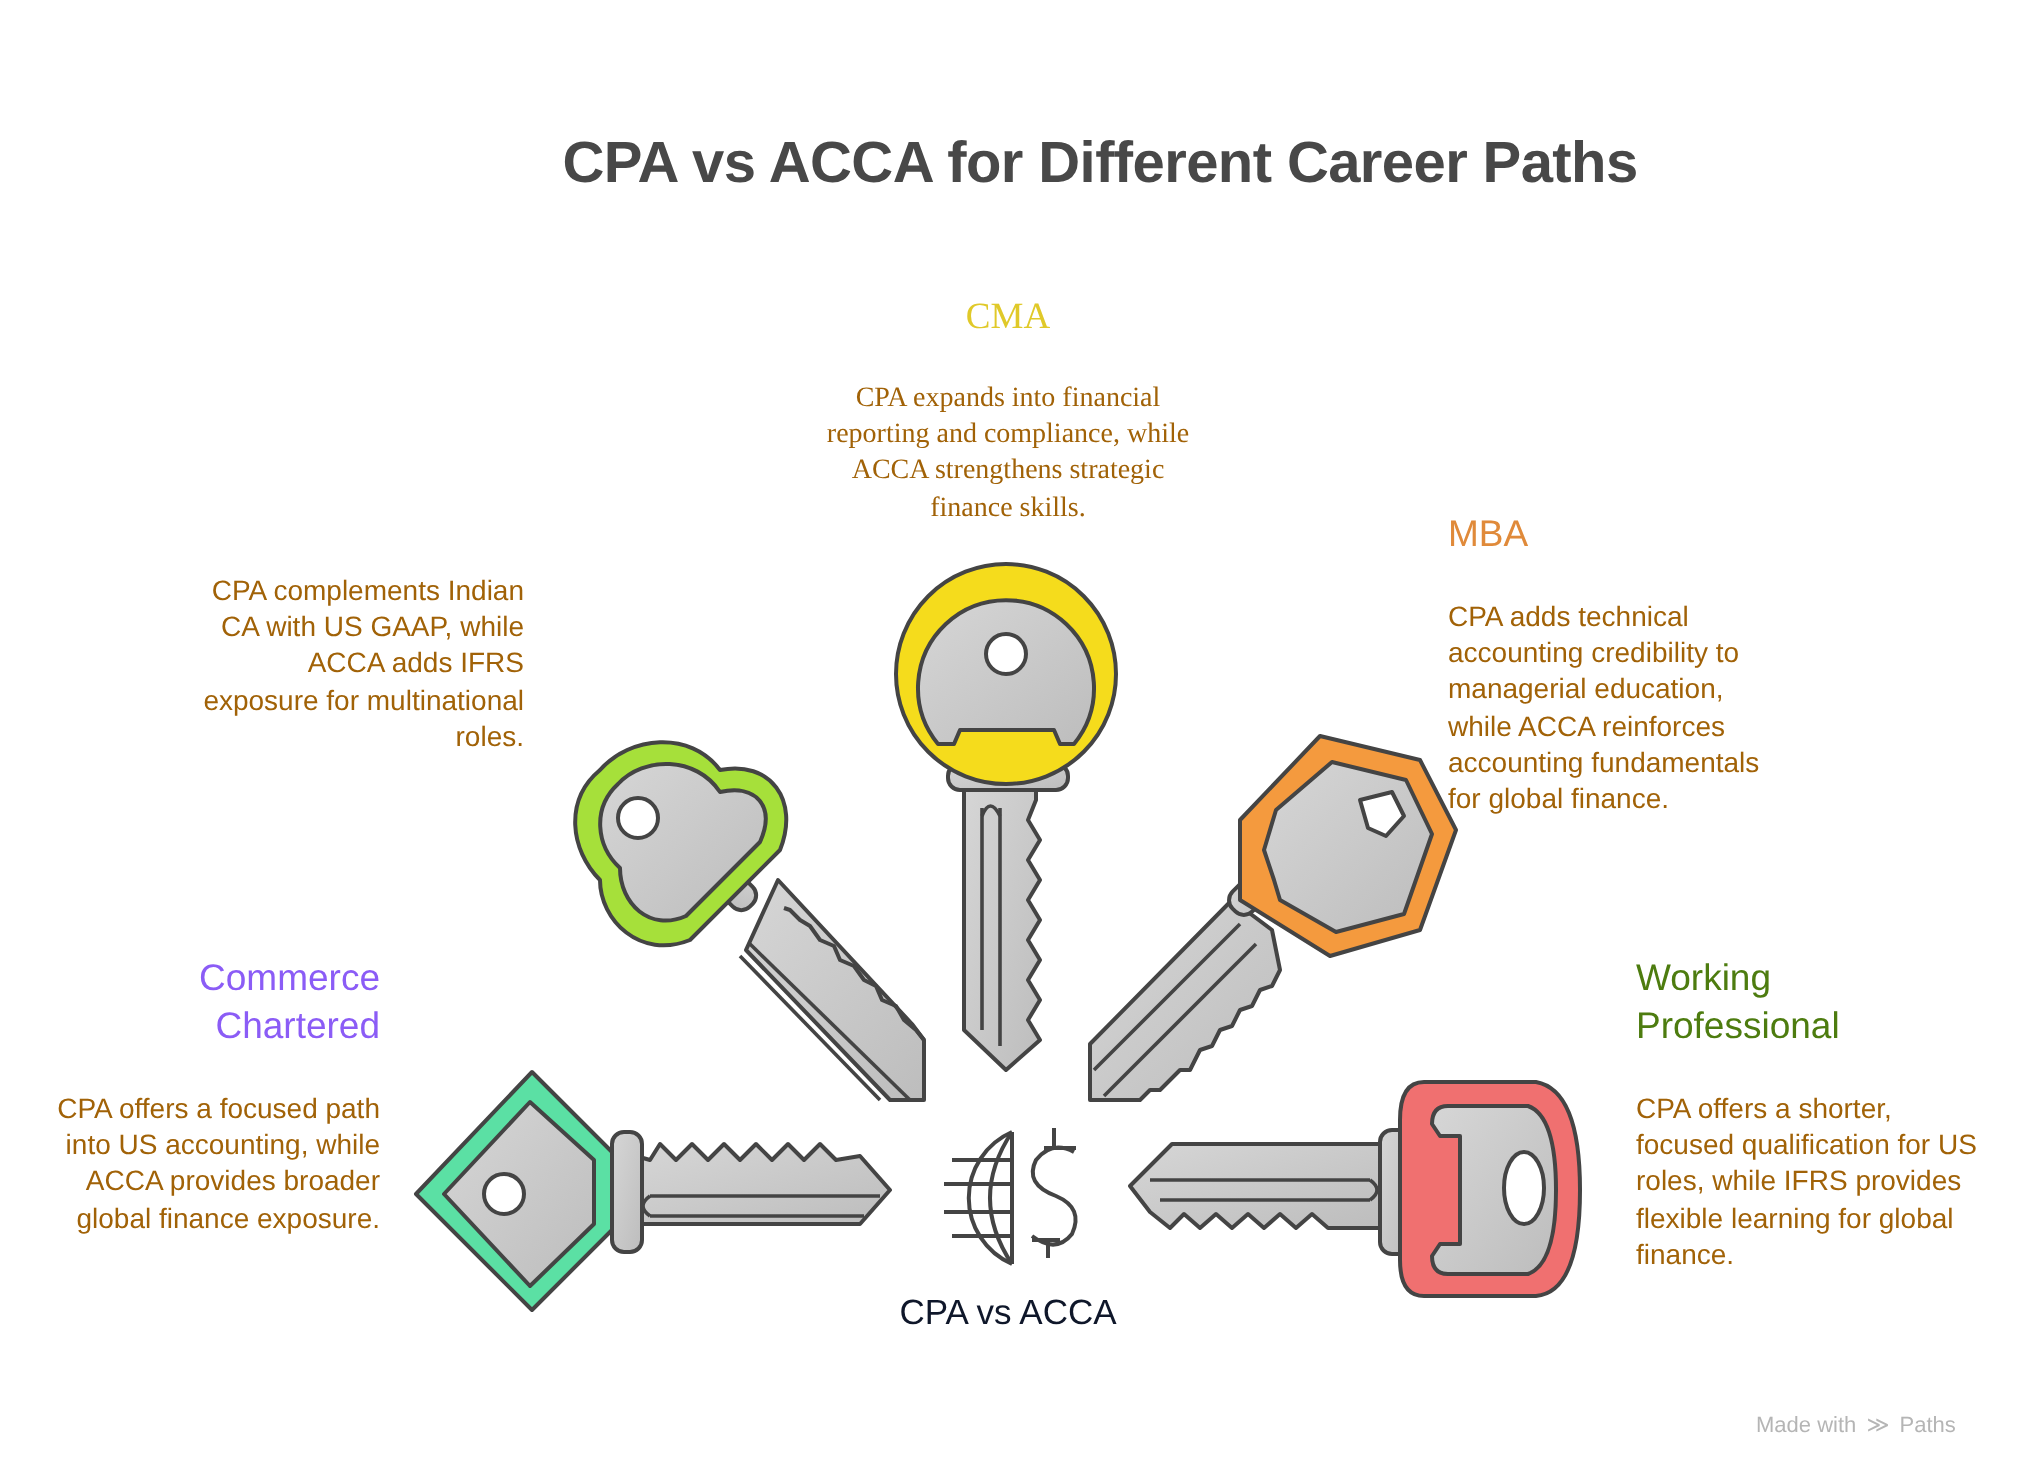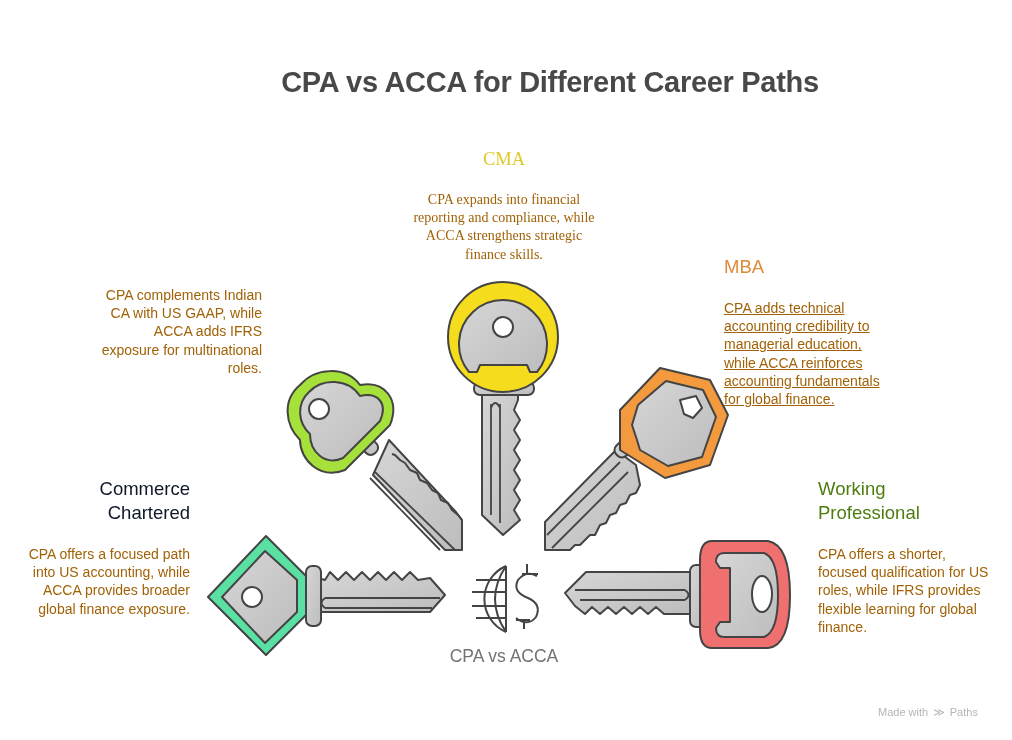--- a/index.html
+++ b/index.html
@@ -10,45 +10,45 @@
   .blk .bd { font-size: 14px; line-height: 18.2px; color: #a16207; margin-top: 20px; }
   .right-align { text-align: right; }
   .center-align { text-align: center; }
   .left-align { text-align: left; }
   #cma { left: 404px; top: 147px; width: 200px; font-family: Liberation Serif, serif; }
   #ca { left: 60px; top: 266px; width: 202px; }
   #mba { left: 724px; top: 255px; width: 190px; }
   #cg { left: 20px; top: 477px; width: 170px; }
   #wp { left: 818px; top: 477px; width: 180px; }
   svg.art { position: absolute; left: 0; top: 0; }
-  .center-label { position: absolute; left: 404px; width: 200px; top: 646px; text-align: center; font-size: 17.5px; color: #737373; }
+  .center-label { position: absolute; left: 404px; width: 200px; top: 646px; text-align: center; font-size: 17.5px; color: #0f172a; }
   .footer { position: absolute; left: 878px; top: 706px; font-size: 11px; color: #b5b5b5; }
   .footer .logo { display: inline-block; margin: 0 2px; }
 </style>
 </head>
 <body>
 
 <div class="title">CPA vs ACCA for Different Career Paths</div>
 
 <div class="blk center-align" id="cma">
   <div class="hd" style="color:#e0c929;">CMA</div>
   <div class="bd">CPA expands into financial reporting and compliance, while ACCA strengthens strategic finance skills.</div>
 </div>
 
 <div class="blk right-align" id="ca">
   <div class="bd" style="padding-left:36px;">CPA complements Indian CA with US GAAP, while ACCA adds IFRS exposure for multinational roles.</div>
 </div>
 
 <div class="blk left-align" id="mba">
   <div class="hd" style="color:#e08a3a;">MBA</div>
-  <div class="bd" style="width:170px;text-decoration:underline;">CPA adds technical accounting credibility to managerial education, while ACCA reinforces accounting fundamentals for global finance.</div>
+  <div class="bd" style="width:170px;">CPA adds technical accounting credibility to managerial education, while ACCA reinforces accounting fundamentals for global finance.</div>
 </div>
 
 <div class="blk right-align" id="cg">
-  <div class="hd" style="color:#0f172a;">
+  <div class="hd" style="color:#8b5cf6;">
     <div>Commerce</div>
     <div>Chartered</div>
   </div>
   <div class="bd">CPA offers a focused path into US accounting, while ACCA provides broader global finance exposure.</div>
 </div>
 
 <div class="blk left-align" id="wp">
   <div class="hd" style="color:#4d7c0f;">
     <div>Working</div>
     <div>Professional</div>

